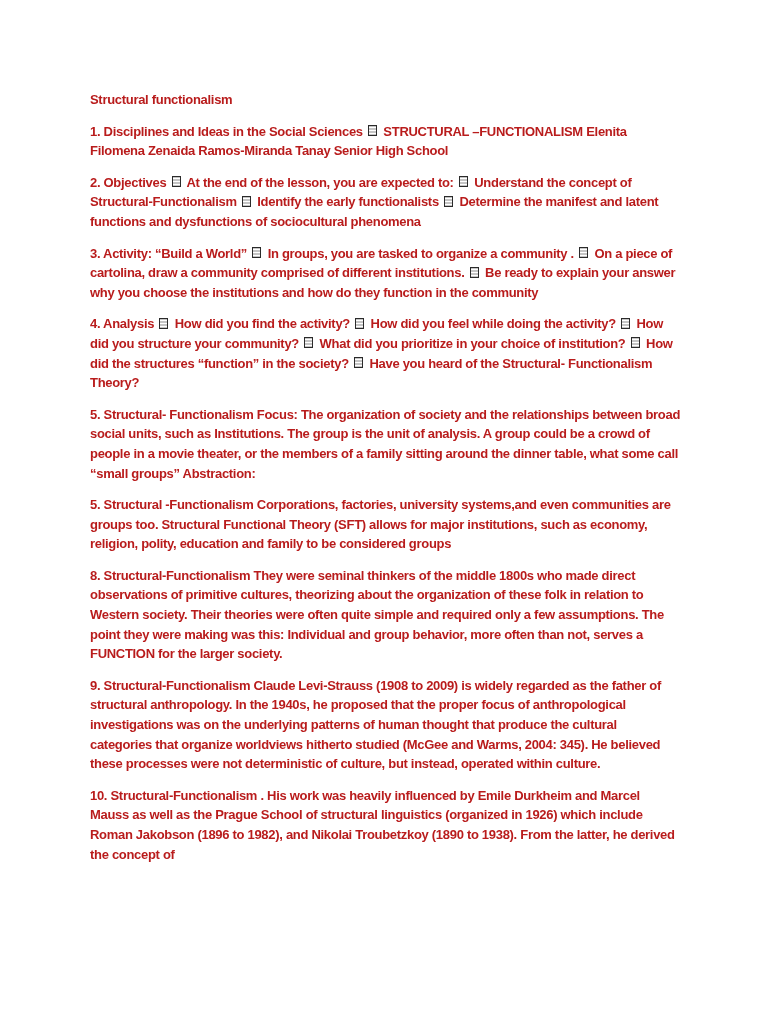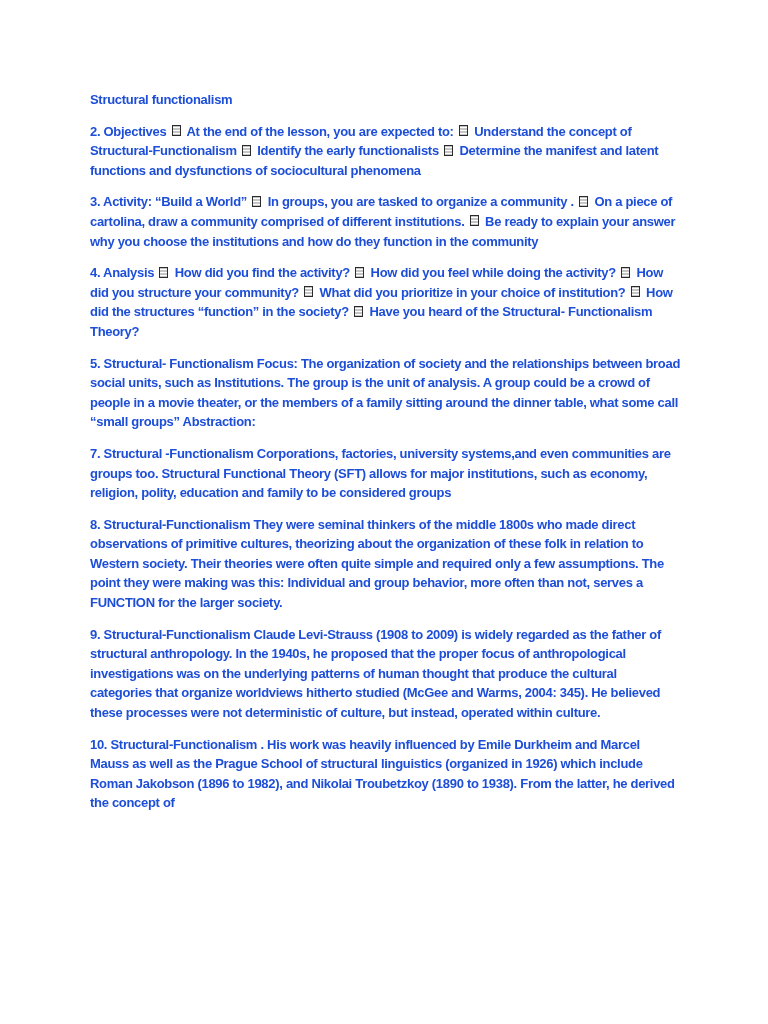--- a/index.html
+++ b/index.html
@@ -13,21 +13,21 @@
   .content{
     position:absolute;
     left:90px;top:90px;
     width:592px;
   }
   .doc-title, .doc-par{
     font-weight:700;
     font-size:13px;
     line-height:19.6px;
     letter-spacing:-0.3px;
-    color:#1d4ed8;
+    color:#b91c1c;
     margin:0 0 12px 0;
     text-rendering:optimizeLegibility;
   }
   
   .notdef{
     display:inline-block;
     width:7px;height:9px;
     border:1.3px solid #2b2b2b;
     box-sizing:content-box;
     margin:0 3px 0 2px;
@@ -36,23 +36,24 @@
       linear-gradient(#8a8a8a 0.8px, transparent 0.8px) 0 2.5px/100% 3px repeat-y;
   }
 </style>
 </head>
 <body>
 
 <div class="page">
   <div class="content">
     <div class="doc-title">Structural functionalism</div>
     <div id="paragraph-container">
+        <p class="doc-par">1. Disciplines and Ideas in the Social Sciences <span class="notdef"></span> STRUCTURAL –FUNCTIONALISM Elenita Filomena Zenaida Ramos-Miranda Tanay Senior High School</p>
         <p class="doc-par">2. Objectives <span class="notdef"></span> At the end of the lesson, you are expected to: <span class="notdef"></span> Understand the concept of Structural-Functionalism <span class="notdef"></span> Identify the early functionalists <span class="notdef"></span> Determine the manifest and latent functions and dysfunctions of sociocultural phenomena</p>
         <p class="doc-par">3. Activity: “Build a World” <span class="notdef"></span> In groups, you are tasked to organize a community . <span class="notdef"></span> On a piece of cartolina, draw a community comprised of different institutions. <span class="notdef"></span> Be ready to explain your answer why you choose the institutions and how do they function in the community</p>
         <p class="doc-par">4. Analysis <span class="notdef"></span> How did you find the activity? <span class="notdef"></span> How did you feel while doing the activity? <span class="notdef"></span> How did you structure your community? <span class="notdef"></span> What did you prioritize in your choice of institution? <span class="notdef"></span> How did the structures “function” in the society? <span class="notdef"></span> Have you heard of the Structural- Functionalism Theory?</p>
         <p class="doc-par">5. Structural- Functionalism Focus: The organization of society and the relationships between broad social units, such as Institutions. The group is the unit of analysis. A group could be a crowd of people in a movie theater, or the members of a family sitting around the dinner table, what some call “small groups” Abstraction:</p>
-        <p class="doc-par">7. Structural -Functionalism Corporations, factories, university systems,and even communities are groups too. Structural Functional Theory (SFT) allows for major institutions, such as economy, religion, polity, education and family to be considered groups</p>
+        <p class="doc-par">5. Structural -Functionalism Corporations, factories, university systems,and even communities are groups too. Structural Functional Theory (SFT) allows for major institutions, such as economy, religion, polity, education and family to be considered groups</p>
         <p class="doc-par">8. Structural-Functionalism They were seminal thinkers of the middle 1800s who made direct observations of primitive cultures, theorizing about the organization of these folk in relation to Western society. Their theories were often quite simple and required only a few assumptions. The point they were making was this: Individual and group behavior, more often than not, serves a FUNCTION for the larger society.</p>
         <p class="doc-par">9. Structural-Functionalism Claude Levi-Strauss (1908 to 2009) is widely regarded as the father of structural anthropology. In the 1940s, he proposed that the proper focus of anthropological investigations was on the underlying patterns of human thought that produce the cultural categories that organize worldviews hitherto studied (McGee and Warms, 2004: 345). He believed these processes were not deterministic of culture, but instead, operated within culture.</p>
         <p class="doc-par">10. Structural-Functionalism . His work was heavily influenced by Emile Durkheim and Marcel Mauss as well as the Prague School of structural linguistics (organized in 1926) which include Roman Jakobson (1896 to 1982), and Nikolai Troubetzkoy (1890 to 1938). From the latter, he derived the concept of</p>
       </div>
   </div>
 </div>
 
 </body></html>

